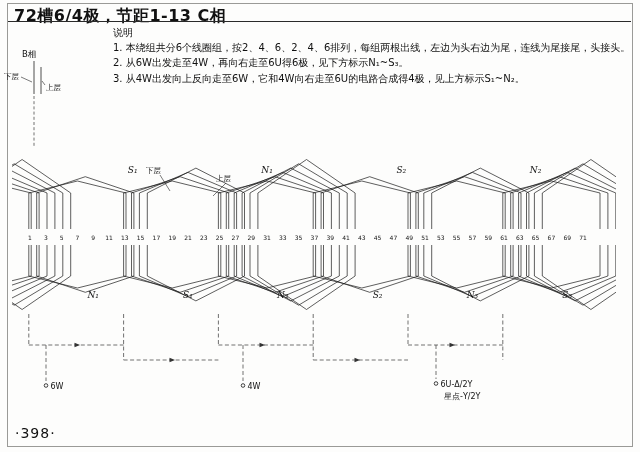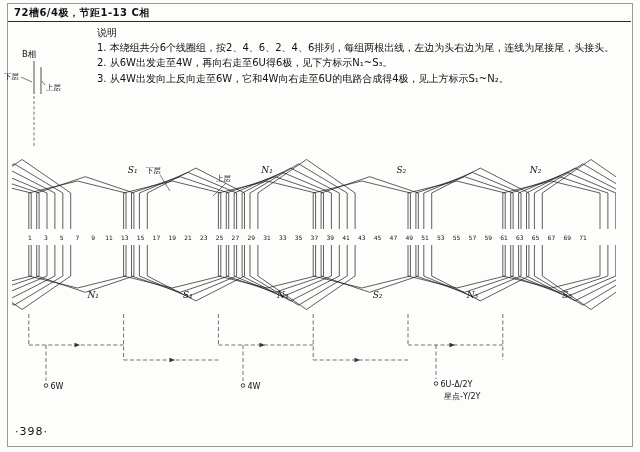--- a/index.html
+++ b/index.html
@@ -1,26 +1,26 @@
 <!DOCTYPE html>
 <html><head>
 <meta charset="utf-8">
 <style>
   html,body{margin:0;padding:0;}
   body{
     width:640px;height:452px;position:relative;background:#fdfdfc;
     font-family:"DejaVu Sans",sans-serif;color:#111;overflow:hidden;
   }
   .page-border{position:absolute;left:7px;top:3px;width:624px;height:442px;border:1px solid #9a9a97;pointer-events:none;}
-  .header{position:absolute;left:14px;top:6px;font-size:10px;font-weight:bold;letter-spacing:.5px;}
+  .header{position:absolute;left:14px;top:6px;font-size:16px;font-weight:bold;letter-spacing:.5px;}
   .header-rule{position:absolute;left:8px;top:21px;width:623px;border-top:1.6px solid #2a2a2a;}
-  .notes{position:absolute;left:97px;top:26px;width:528px;font-size:10px;line-height:1.42;}
+  .notes{position:absolute;left:113px;top:26px;width:528px;font-size:10px;line-height:1.42;}
   .notes-title{font-size:10px;margin-bottom:1px;}
   .note-item{margin:0 0 1px 0;}
-  .pagenum{position:absolute;left:15px;top:425px;font-size:11px;letter-spacing:1px;}
+  .pagenum{position:absolute;left:15px;top:425px;font-size:14px;letter-spacing:1px;}
   svg{position:absolute;left:0;top:0;}
   .slotnum{fill:#151515;font-family:"DejaVu Sans",sans-serif;}
   .pole{font-family:"DejaVu Serif",serif;font-style:italic;font-size:9px;fill:#111;}
   .cn-small{font-family:"DejaVu Sans",sans-serif;font-size:7.5px;fill:#111;}
   .term-label{font-family:"DejaVu Sans",sans-serif;font-size:8px;fill:#111;}
 </style>
 </head>
 <body>
 
 <div class="page-border"></div>

